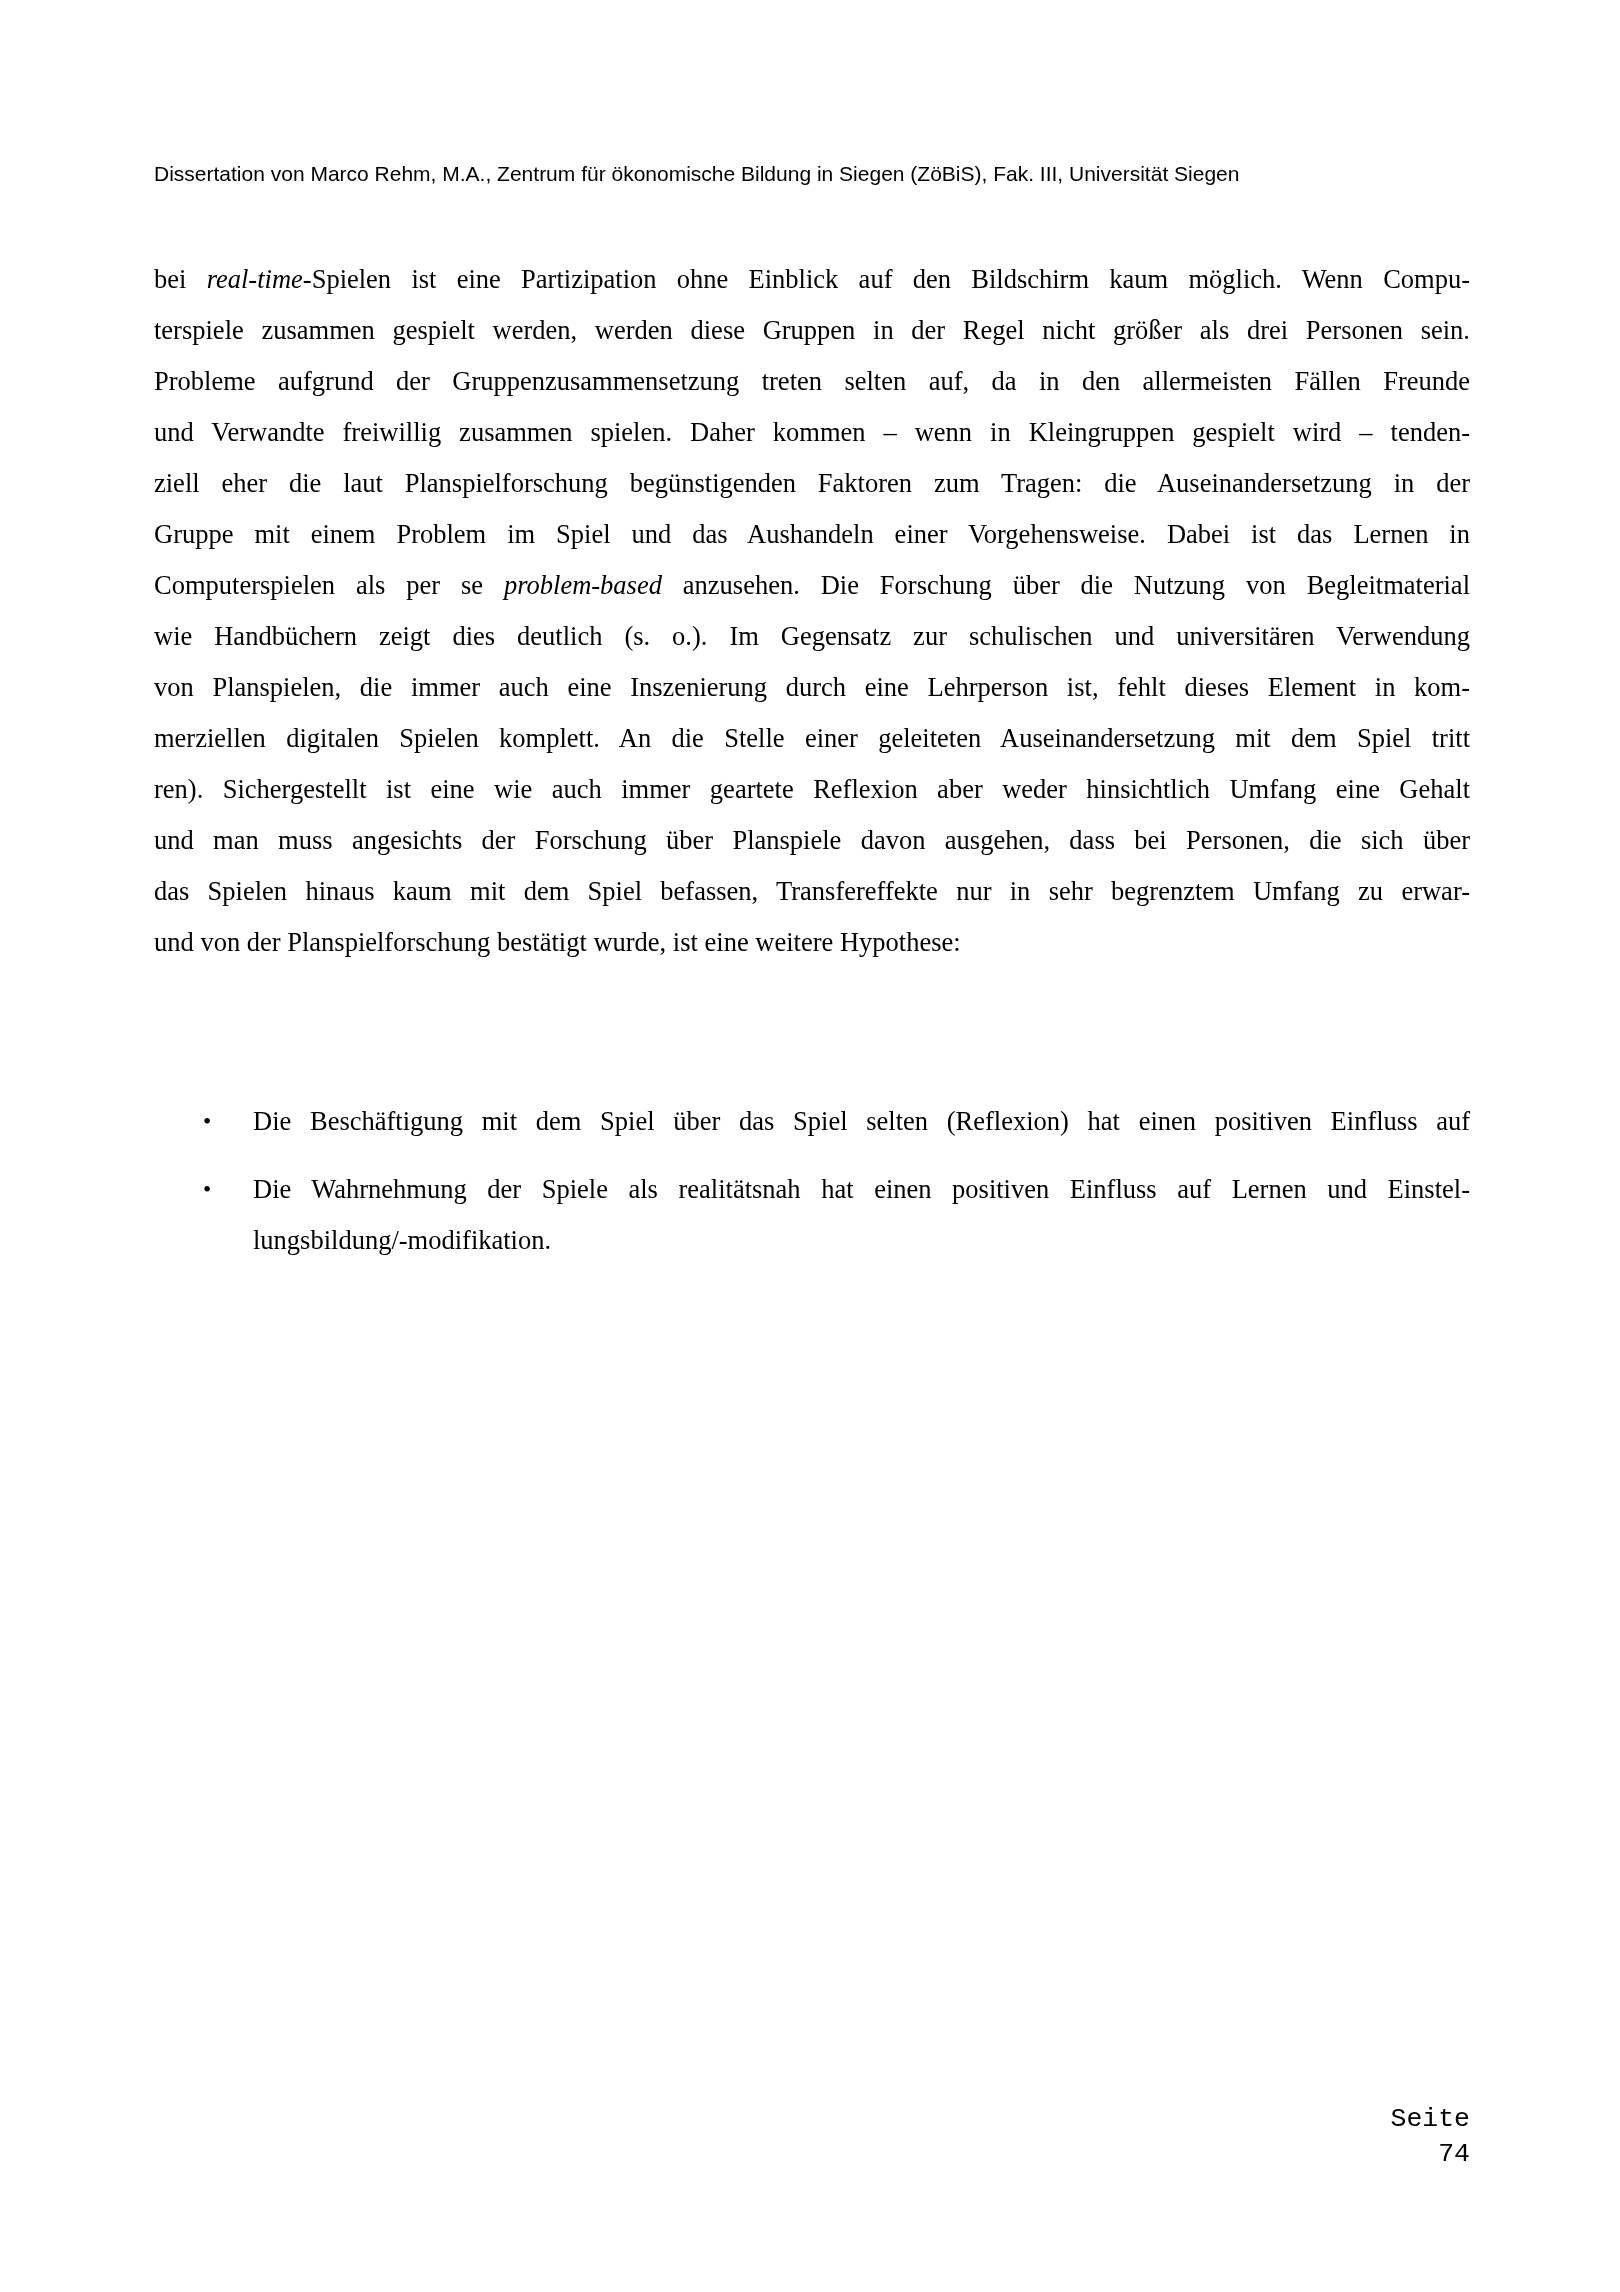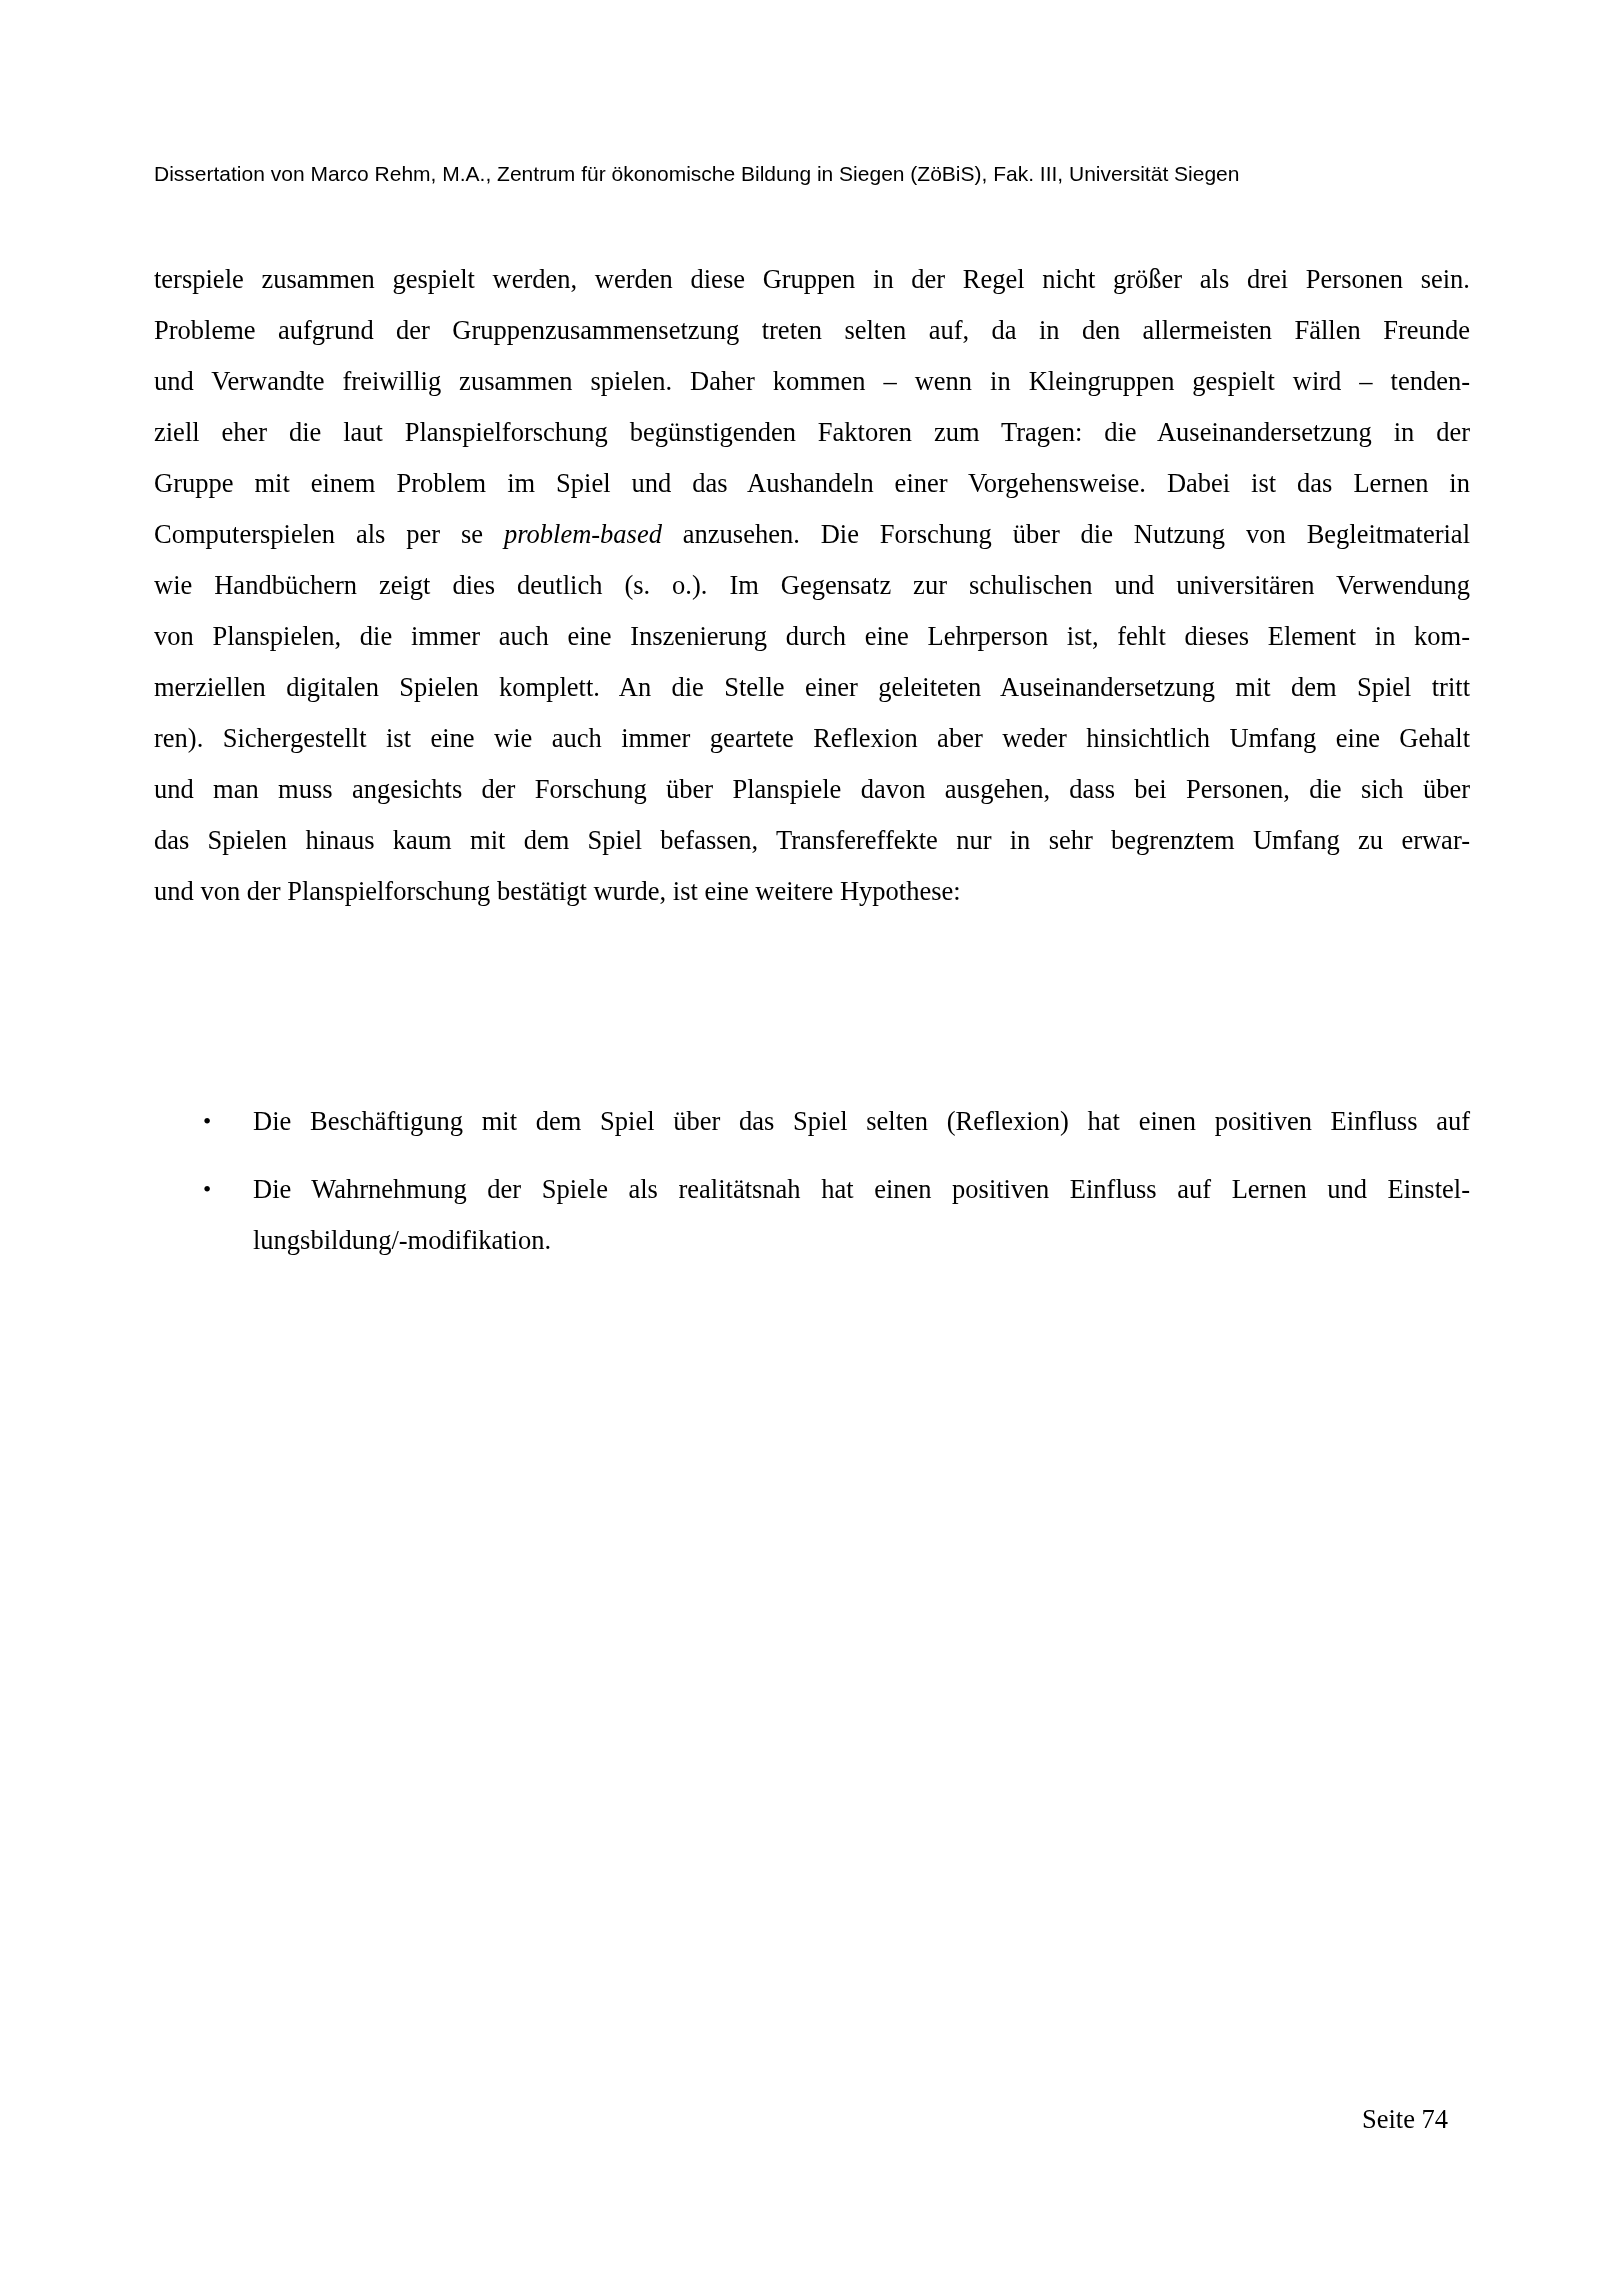--- a/index.html
+++ b/index.html
@@ -73,36 +73,38 @@
       position: absolute;
       left: 49px;
       top: 0;
       font-size: 23.5px;
     }
     .page-footer {
       position: absolute;
       left: 1362px;
       top: 2102px;
       width: 108px;
-      font-family: Liberation Serif, serif;
+      text-align: right;
+      font-family: Liberation Mono, monospace;
       font-size: 26.5px;
       line-height: 35px;
       color: #000;
     }
     em { font-style: italic; }
   </style>
 </head>
 <body>
 
 <div class="page-header">
   <div>Dissertation von Marco Rehm, M.A., Zentrum für ökonomische Bildung in Siegen (ZöBiS), Fak. III, Universität Siegen</div>
 </div>
 
 <div class="body-text">
   <p>
+    <span class="line"><span class="line-inner"><span>bei </span><em>real-time</em><span>-Spielen ist eine Partizipation ohne Einblick auf den Bildschirm kaum möglich. Wenn Compu-</span></span></span>
     <span class="line"><span>terspiele zusammen gespielt werden, werden diese Gruppen in der Regel nicht größer als drei Personen sein.</span></span>
     <span class="line"><span>Probleme aufgrund der Gruppenzusammensetzung treten selten auf, da in den allermeisten Fällen Freunde</span></span>
     <span class="line"><span>und Verwandte freiwillig zusammen spielen. Daher kommen – wenn in Kleingruppen gespielt wird – tenden-</span></span>
     <span class="line"><span>ziell eher die laut Planspielforschung begünstigenden Faktoren zum Tragen: die Auseinandersetzung in der</span></span>
     <span class="line"><span>Gruppe mit einem Problem im Spiel und das Aushandeln einer Vorgehensweise. Dabei ist das Lernen in</span></span>
     <span class="line"><span class="line-inner"><span>Computerspielen als per se </span><em>problem-based</em><span> anzusehen. Die Forschung über die Nutzung von Begleitmaterial</span></span></span>
     <span class="line"><span>wie Handbüchern zeigt dies deutlich (s. o.). Im Gegensatz zur schulischen und universitären Verwendung</span></span>
     <span class="line"><span>von Planspielen, die immer auch eine Inszenierung durch eine Lehrperson ist, fehlt dieses Element in kom-</span></span>
     <span class="line"><span>merziellen digitalen Spielen komplett. An die Stelle einer geleiteten Auseinandersetzung mit dem Spiel tritt</span></span>
     <span class="line"><span>ren). Sichergestellt ist eine wie auch immer geartete Reflexion aber weder hinsichtlich Umfang eine Gehalt</span></span>

